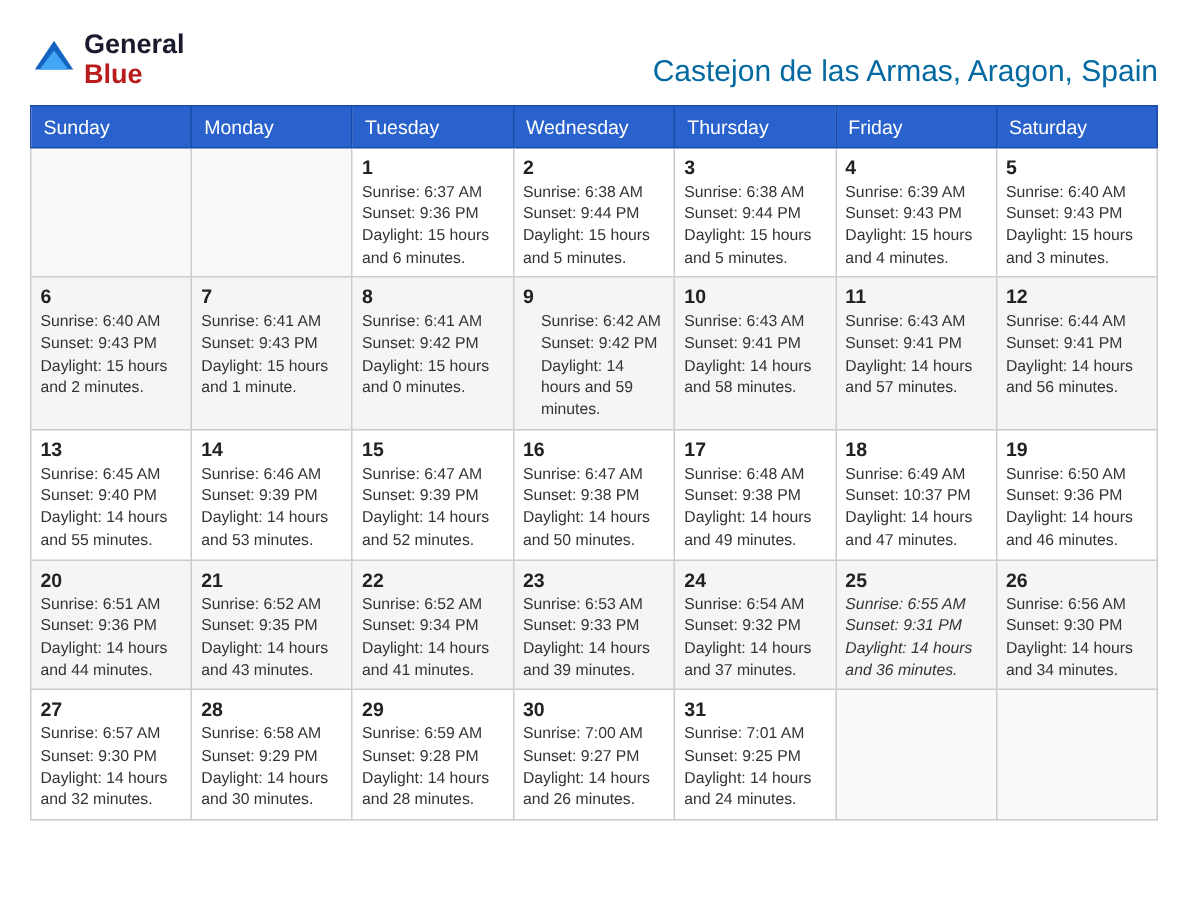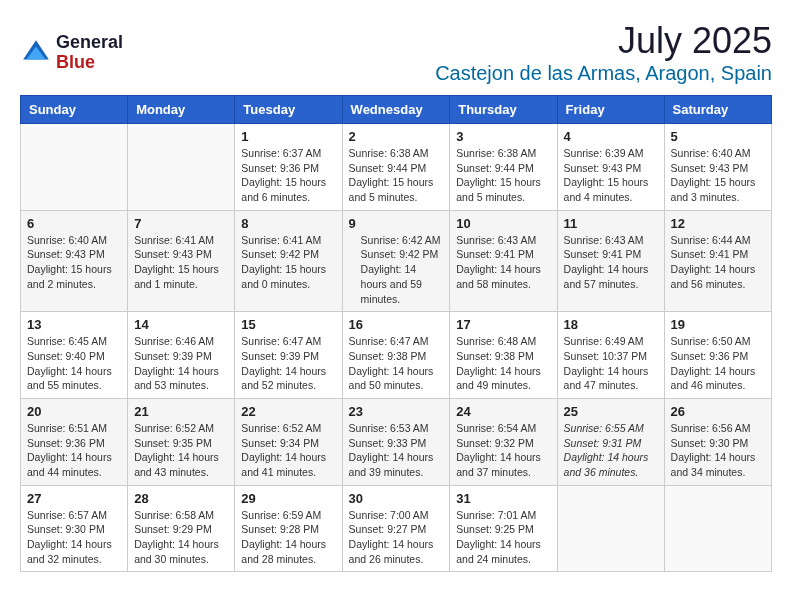--- a/index.html
+++ b/index.html
@@ -6,21 +6,21 @@
     body {
       font-family: Arial, sans-serif;
       background: #fff;
       width: 792px;
       min-height: 612px;
       padding: 20px;
     }
     .header {
       display: flex;
       justify-content: space-between;
-      align-items: center;
+      align-items: flex-end;
       margin-bottom: 10px;
     }
     .logo {
       display: flex;
       align-items: center;
       gap: 4px;
     }
     .logo-text {
       font-size: 18px;
       font-weight: bold;
@@ -48,21 +48,21 @@
       width: 100%;
       border-collapse: collapse;
       border: 1px solid #ccc;
     }
     .calendar th {
       background-color: #2962cc;
       color: white;
       text-align: left;
       padding: 6px 8px;
       font-size: 13px;
-      font-weight: bold;
+      font-weight: normal;
       border: 1px solid #1a4aaa;
     }
     .calendar td {
       border: 1px solid #ccc;
       vertical-align: top;
       padding: 5px 6px;
       font-size: 11px;
       color: #222;
       background: #fff;
       width: 108px;
@@ -93,21 +93,20 @@
     <svg class="logo-icon" viewBox="0 0 40 40">
       <polygon points="20,4 36,28 4,28" fill="#1565c0"></polygon>
       <polygon points="20,12 32,28 8,28" fill="#42a5f5"></polygon>
     </svg>
     <div class="logo-text">
       <span class="logo-general">General</span><br>
       <span class="logo-blue">Blue</span>
     </div>
   </div>
   <div class="title-area">
-    <div class="month-title">July 2025</div>
     <div class="location">Castejon de las Armas, Aragon, Spain</div>
   </div>
 </div>
 
 <table class="calendar">
   <thead>
     <tr>
     <th>Sunday</th>
         <th>Monday</th>
         <th>Tuesday</th>

